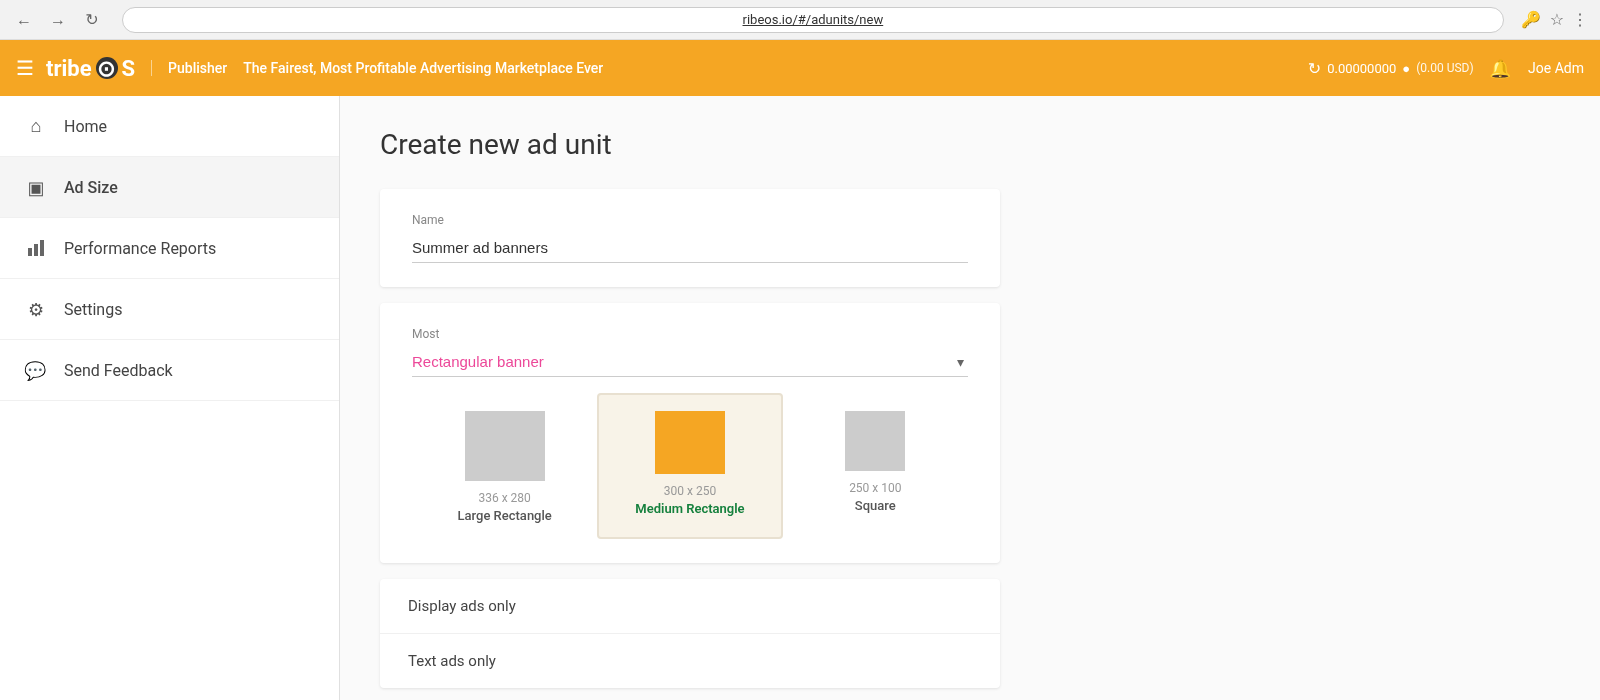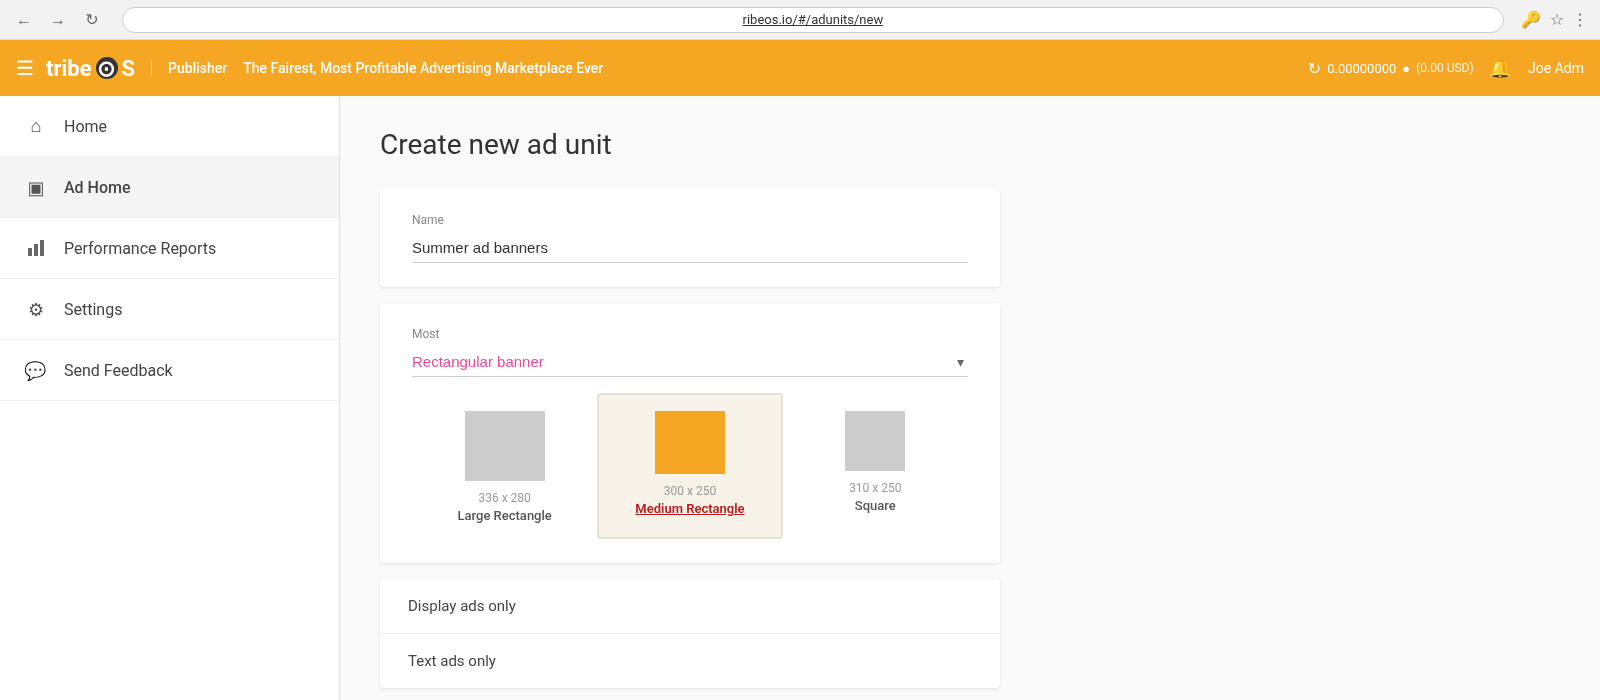--- a/index.html
+++ b/index.html
@@ -196,21 +196,21 @@
     .size-dims {
       font-size: 12px;
       color: #999;
       margin-bottom: 3px;
     }
     .size-name {
       font-size: 13px;
       color: #555;
       font-weight: 500;
     }
-    .size-option.selected .size-name { color: #b91c1c; font-weight: 600; text-decoration: underline; }
+    .size-option.selected .size-name { color: #15803d; font-weight: 600; }
 
     
     .ad-type-section {
       background: white;
       border-radius: 4px;
       padding: 0;
       max-width: 620px;
       box-shadow: 0 1px 3px rgba(0,0,0,0.1);
     }
     .ad-type-item {
@@ -267,21 +267,21 @@
 
 <div class="app-layout">
 
   <nav class="sidebar">
     <div class="sidebar-item">
       <span class="sidebar-icon">⌂</span>
       <span>Home</span>
     </div>
     <div class="sidebar-item active">
       <span class="sidebar-icon">▣</span>
-      <span>Ad Home</span>
+      <span>Ad Size</span>
     </div>
     <div class="sidebar-item">
       <span class="sidebar-icon">
         <svg width="20" height="20" viewBox="0 0 20 20" fill="none">
           <rect x="2" y="10" width="4" height="8" fill="#666"></rect>
           <rect x="8" y="6" width="4" height="12" fill="#666"></rect>
           <rect x="14" y="2" width="4" height="16" fill="#666"></rect>
         </svg>
       </span>
       <span>Performance Reports</span>
@@ -322,21 +322,21 @@
         </div>
 
         <div class="size-option selected">
           <div class="ad-preview-box selected-color" style="width: 70px; height: 63px;"></div>
           <div class="size-dims">300 x 250</div>
           <div class="size-name">Medium Rectangle</div>
         </div>
 
         <div class="size-option">
           <div class="ad-preview-box" style="width: 60px; height: 60px;"></div>
-          <div class="size-dims">310 x 250</div>
+          <div class="size-dims">250 x 100</div>
           <div class="size-name">Square</div>
         </div>
       </div>
     </div>
 
     <div class="ad-type-section">
       <div class="ad-type-item">Display ads only</div>
       <div class="ad-type-item">Text ads only</div>
     </div>
 

